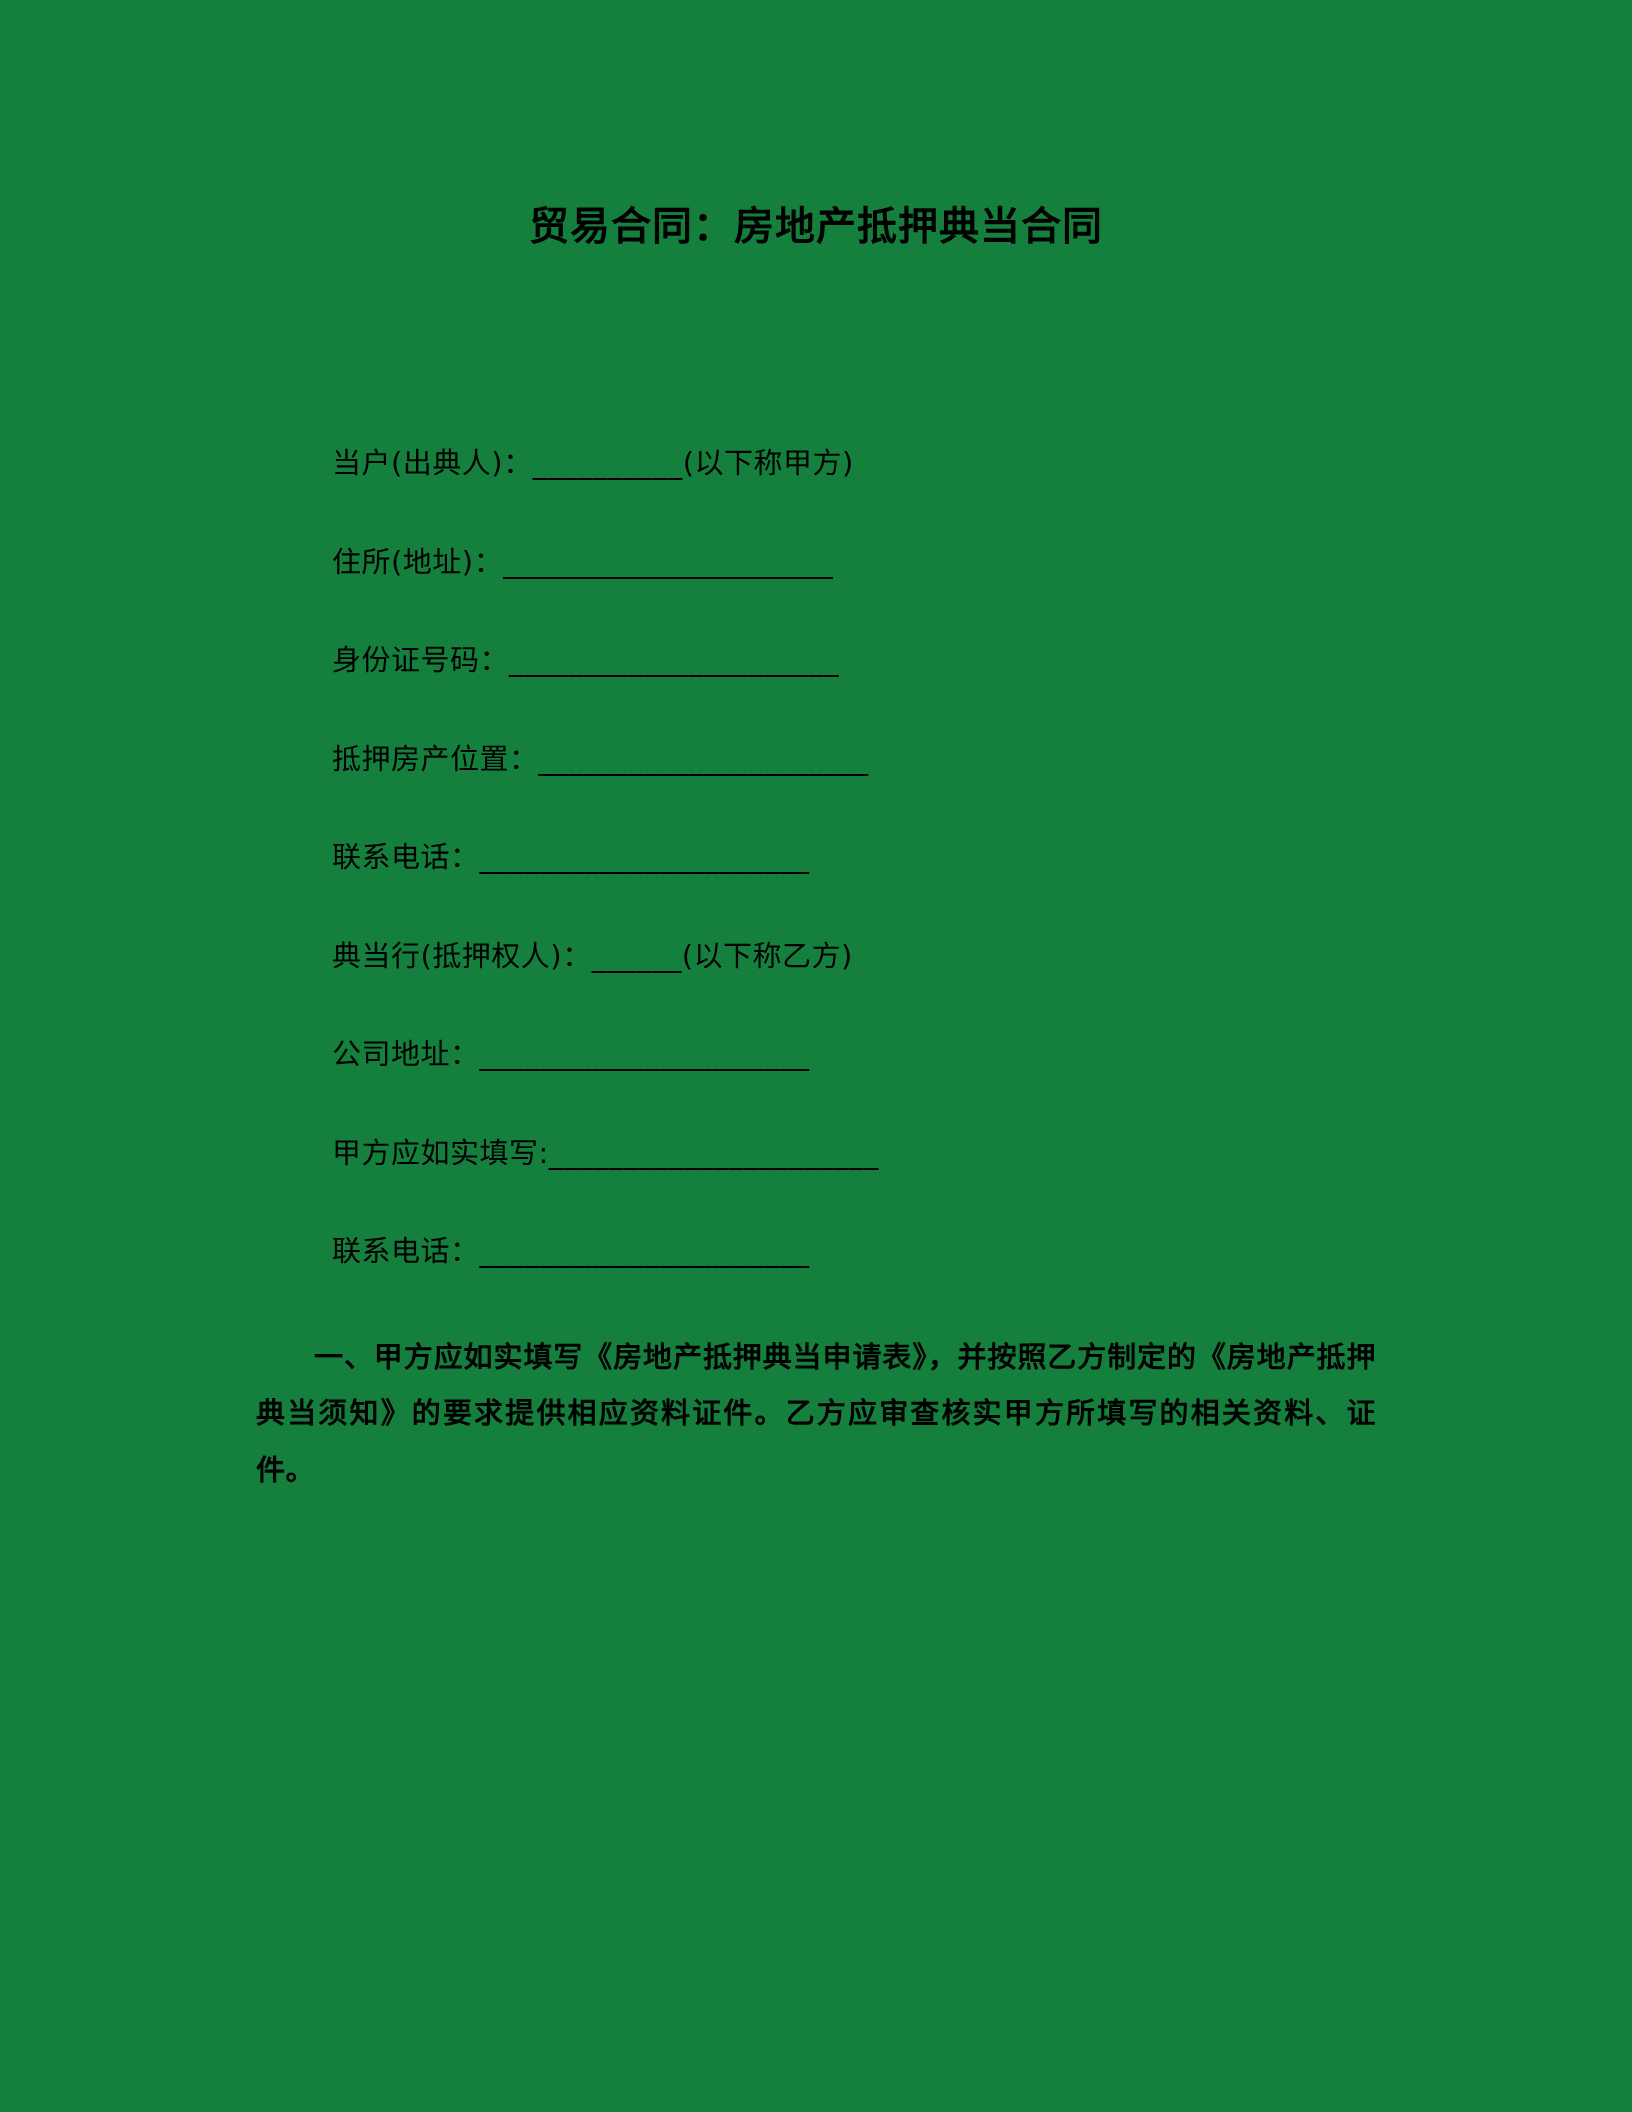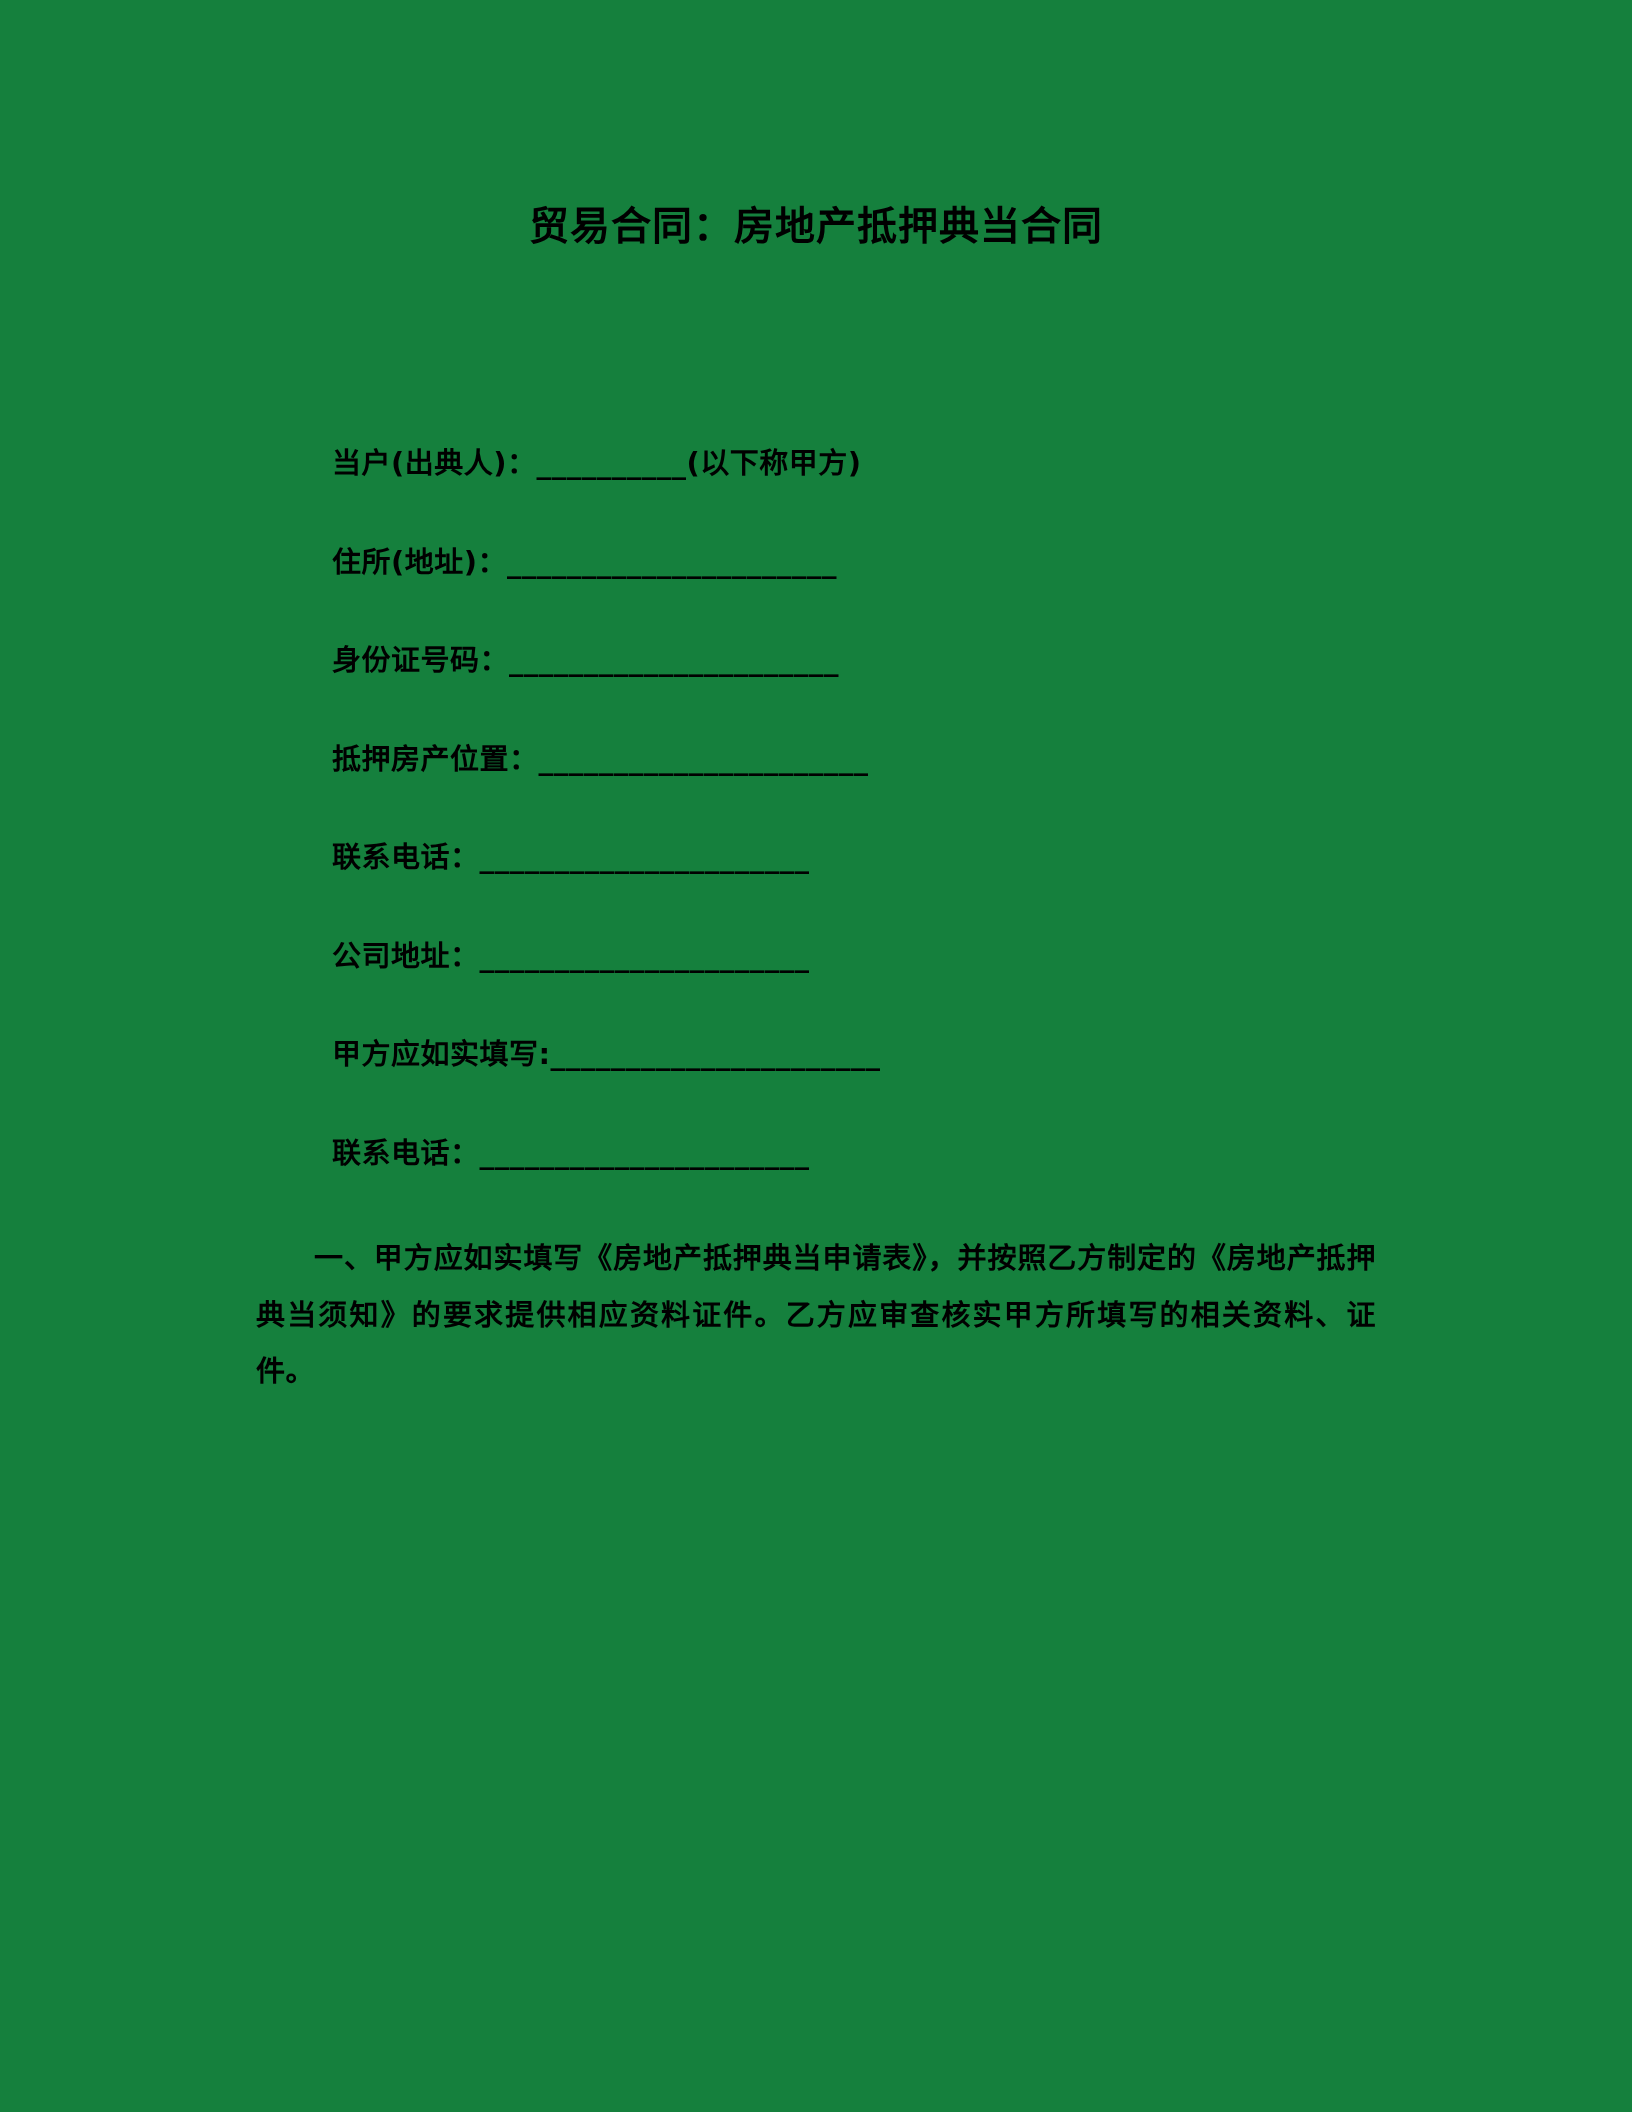--- a/index.html
+++ b/index.html
@@ -32,21 +32,21 @@
     padding-top: 200px;
     line-height: 1.3;
   }
   .content {
     margin: 0 auto;
     width: 1120px;
     padding-top: 190px;
   }
   .field-line {
     font-size: 29px;
-    font-weight: 700;
+    font-weight: 400;
     line-height: 1.5;
     margin: 0 0 55px 0;
     padding-left: 76px;
     white-space: pre-wrap;
     letter-spacing: 0.5px;
   }
   .field-line:last-of-type {
     margin-bottom: 46px;
   }
   .para {
@@ -69,20 +69,21 @@
 
   <h1 class="doc-title">贸易合同：房地产抵押典当合同</h1>
 
   <div class="content">
 
     <p class="field-line">当户(出典人)：__________(以下称甲方)</p>
     <p class="field-line">住所(地址)：______________________</p>
     <p class="field-line">身份证号码：______________________</p>
     <p class="field-line">抵押房产位置：______________________</p>
     <p class="field-line">联系电话：______________________</p>
+    <p class="field-line">典当行(抵押权人)：______(以下称乙方)</p>
     <p class="field-line">公司地址：______________________</p>
     <p class="field-line">甲方应如实填写:______________________</p>
     <p class="field-line">联系电话：______________________</p>
 
     <p class="para last">一、甲方应如实填写《房地产抵押典当申请表》，并按照乙方制定的《房地产抵押典当须知》的要求提供相应资料证件。乙方应审查核实甲方所填写的相关资料、证件。</p>
 
   </div>
 </div>
 
 </body></html>

